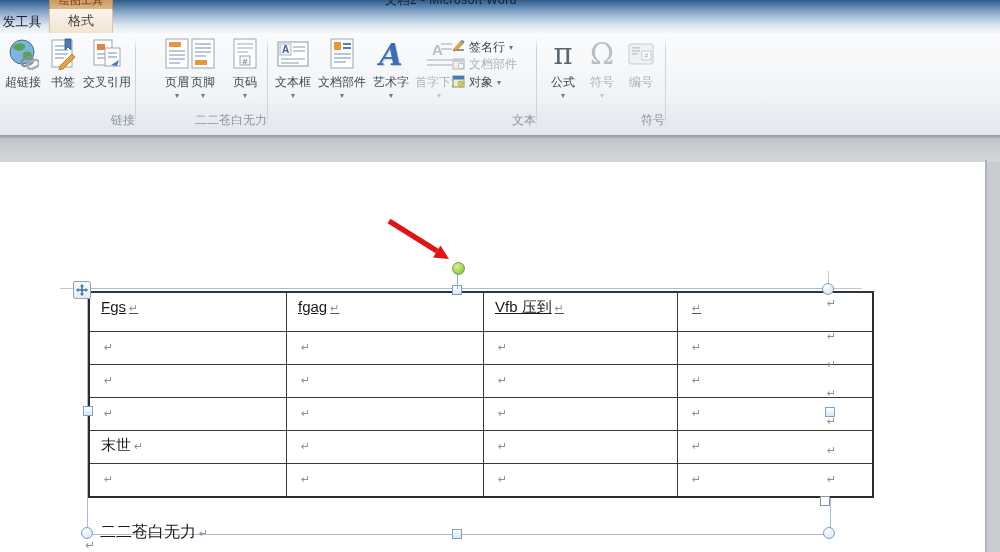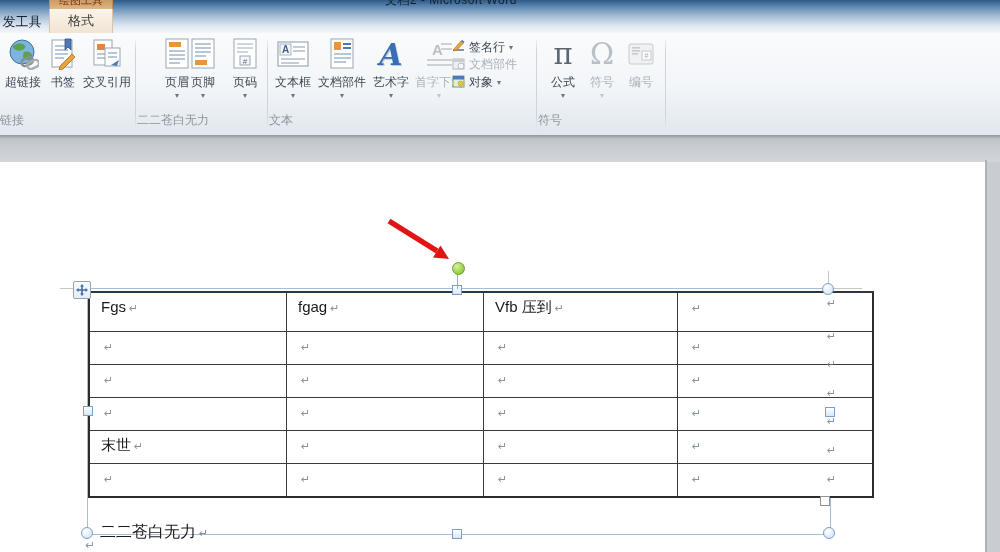--- a/index.html
+++ b/index.html
@@ -19,21 +19,21 @@
   .fmt-tab{left:49px;top:9px;width:62px;height:24px;color:#3c3c3c;
     background:linear-gradient(180deg,#fbf4ea,#f1e4d2);border-left:1px solid #d8c5a8;border-right:1px solid #d8c5a8;}
 
   
   .ribbon{position:absolute;left:0;top:33px;width:1000px;height:102px;
     background:linear-gradient(180deg,#fafbfc 0%,#f2f5f8 55%,#e9edf2 80%,#e1e7ed 100%);
     border-bottom:1px solid #c3cad3;}
   .rgroup{position:absolute;top:0;height:100px;}
   .gsep{position:absolute;top:4px;width:1px;height:92px;
     background:linear-gradient(180deg,rgba(205,212,219,0),#cdd4db 15%,#cdd4db 85%,rgba(205,212,219,0));}
-  .glabel{position:absolute;bottom:4px;left:0;width:100%;text-align:left;font-size:12px;color:#8b949d;white-space:nowrap;}
+  .glabel{position:absolute;bottom:4px;left:0;width:100%;text-align:right;font-size:12px;color:#8b949d;white-space:nowrap;}
   .rbtn{position:absolute;top:4px;display:flex;flex-direction:column;align-items:center;cursor:default;}
   .ric{height:34px;display:flex;align-items:center;justify-content:center;}
   .rlbl{font-size:12px;color:#3d4752;white-space:nowrap;margin-top:3px;}
   .arr{font-size:8px;color:#6b7680;margin-top:1px;line-height:8px;}
   .disabled .rlbl{color:#aab1b8;}
   .disabled .arr{color:#c0c6cc;}
   .sbtn{position:absolute;display:flex;align-items:center;gap:4px;font-size:12px;color:#3d4752;white-space:nowrap;height:15px;}
   .sbtn .arr{margin:0;}
   .sbtn.disabled{color:#aab1b8;}
   .bigglyph{font-family:"DejaVu Serif",serif;font-size:29px;line-height:30px;color:#5a6570;}
@@ -46,21 +46,21 @@
   .page{position:absolute;left:0;top:162px;width:985px;height:390px;background:#fff;}
   .pageshadow{position:absolute;left:985px;top:160px;width:2px;height:392px;background:#aeb3b8;}
   .rightstrip{position:absolute;left:987px;top:162px;width:13px;height:390px;background:#c9cdd2;}
 
   
   .selrect{position:absolute;left:87px;top:288px;width:742px;height:245px;border:1px solid #a6bdd3;}
   .doc-table{position:absolute;left:88px;top:291px;border-collapse:collapse;table-layout:fixed;width:735px;
     border:2px solid #2c2c2c;background:#fff;}
   .doc-table td{border:1px solid #3a3a3a;padding:5px 0 0 11px;vertical-align:top;font-size:15px;color:#1a1a1a;white-space:nowrap;overflow:hidden;}
   .doc-table tr td{height:27px;}
-  .doc-table tr:first-child td{height:33px;border-top:2px solid #2c3742;}
+  .doc-table tr:first-child td{height:33px;border-top:2px solid #2c3742;text-decoration:underline;}
   .pm{font-size:11px;color:#5f6e7d;opacity:.75;margin-left:3px;}
   .rowend{position:absolute;left:827px;font-size:11px;color:#5f6e7d;opacity:.75;}
   .below-par{position:absolute;left:100px;top:522px;font-size:16px;color:#1a1a1a;}
   .pagemark{position:absolute;left:85px;top:538px;font-size:12px;color:#8a949e;}
 
   
   .hsq{position:absolute;width:8px;height:8px;background:linear-gradient(180deg,#ffffff,#d8e7f4);border:1px solid #7ba0c8;}
   .hcir{position:absolute;width:10px;height:10px;border-radius:50%;background:radial-gradient(circle at 35% 30%,#ffffff,#cfe0ef);border:1px solid #7ba0c8;}
   .hrot{position:absolute;left:452px;top:262px;width:11px;height:11px;border-radius:50%;
     background:radial-gradient(circle at 35% 30%,#d9f09e,#9ed34d 60%,#7fb73a);border:1px solid #6f9c33;}

